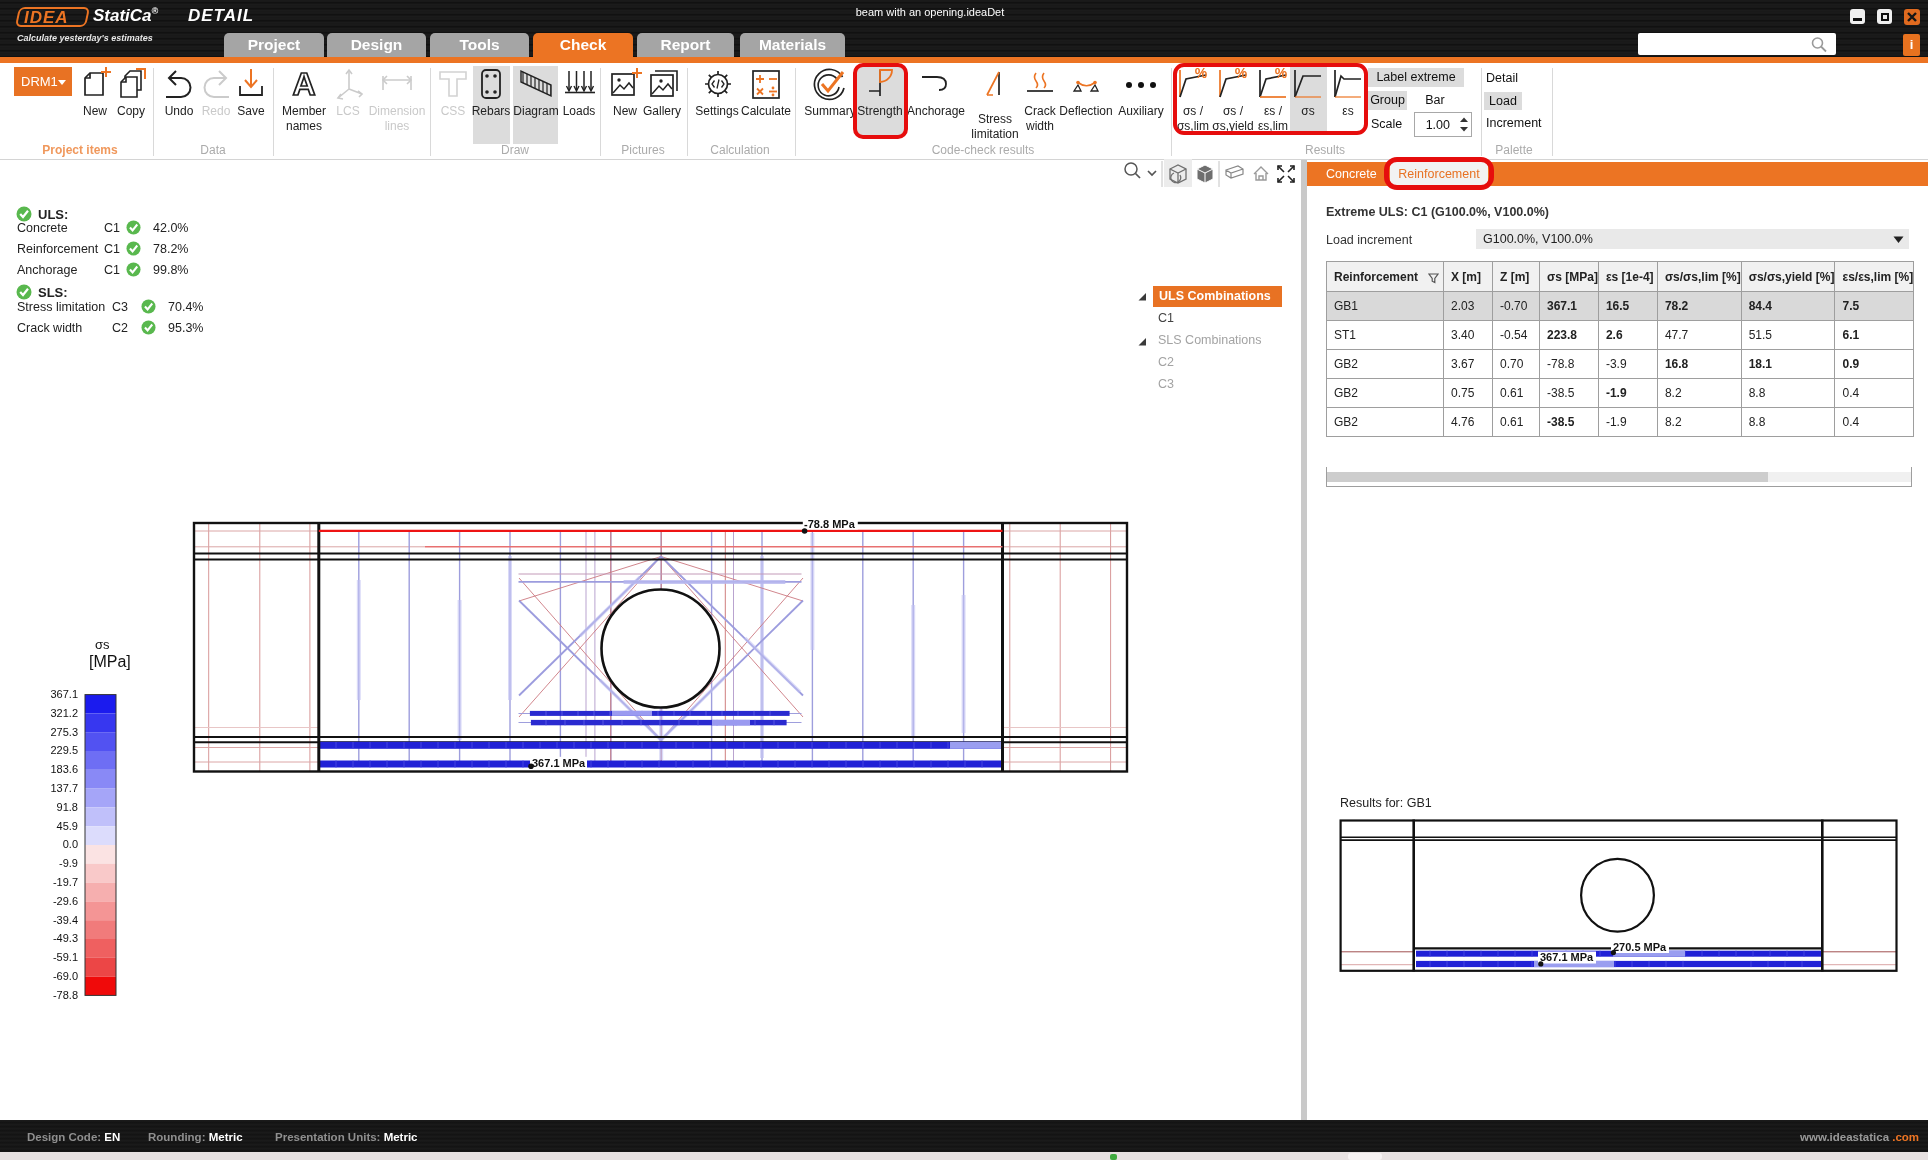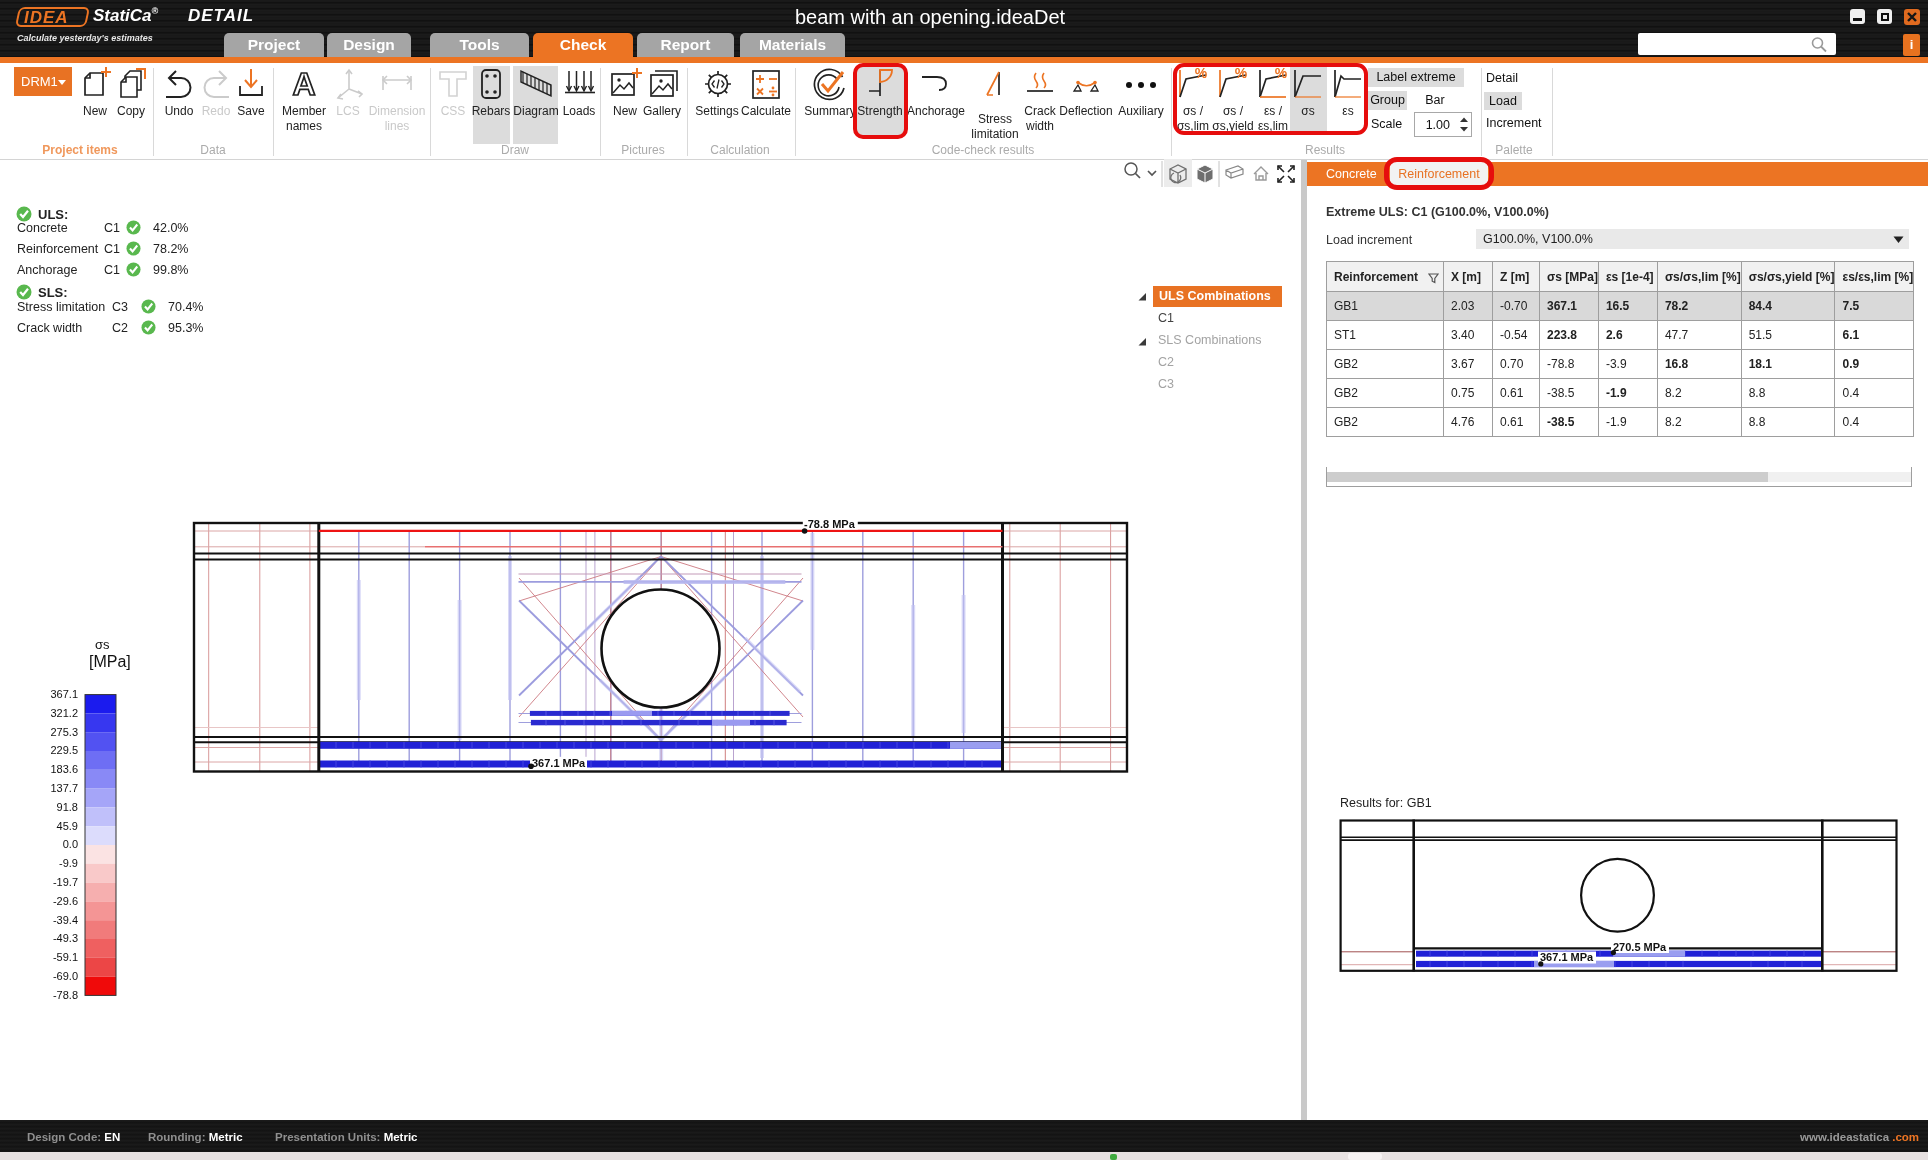--- a/index.html
+++ b/index.html
@@ -9,21 +9,21 @@
   #page { position:relative; width:1928px; height:1160px; }
   
   #titlebar { left:0; top:0; width:1928px; height:57px;
     background:repeating-linear-gradient(180deg,#0a0a0a 0px,#2a2a2a 1px,#080808 2px,#1a1a1a 3px,#101010 4px,#262626 5px,#0c0c0c 6px);
   }
   #orangestrip { left:0; top:57px; width:1928px; height:6px; background:#ec7423; }
   .tab { position:absolute; top:33px; height:24px; background:#a5a5a5; color:#fff;
     font-size:15.5px; font-weight:bold; text-align:center; line-height:24px;
     border-radius:5px 5px 0 0; }
   .tab.on { background:#ec7423; }
-  #apptitle { left:600px; top:6px; width:660px; height:20px; color:#fff; font-size:20px;
+  #apptitle { left:600px; top:6px; width:660px; height:20px; color:#fff; font-size:11px;
     text-align:center; }
   
   #ribbon { left:0; top:63px; width:1928px; height:96px; background:#fff; }
   #ribbonline { left:0; top:159px; width:1928px; height:1px; background:#d4d4d4; }
   .gsep { position:absolute; top:68px; width:1px; height:88px; background:#d9d9d9; }
   .gname { position:absolute; top:143px; height:14px; font-size:12px; color:#ababab; text-align:center; }
   .ilabel { position:absolute; font-size:12px; color:#222; text-align:center; line-height:15px; }
   .ilabel.dis { color:#c9c9c9; }
   .selbg { position:absolute; background:#dcdcdc; }
   
@@ -48,21 +48,21 @@
   #rtable tr.hd td { background:#f1f1f1; font-weight:bold; height:30px; }
   #rtable tr.sel td { background:#d9d9d9; }
 </style>
 </head>
 <body>
 <div id="page">
   <div class="abs" id="titlebar"></div>
   <div class="abs" id="orangestrip"></div>
   <div class="abs" id="apptitle">beam with an opening.ideaDet</div>
   <div class="tab" style="left:224px;width:100px;">Project</div>
-  <div class="tab" style="left:327px;width:84px;">Design</div>
+  <div class="tab" style="left:327px;width:99px;">Design</div>
   <div class="tab" style="left:430px;width:99px;">Tools</div>
   <div class="tab on" style="left:533px;width:100px;">Check</div>
   <div class="tab" style="left:637px;width:97px;">Report</div>
   <div class="tab" style="left:740px;width:105px;">Materials</div>
 
   <div class="abs" style="left:17px;top:7px;width:71px;height:20px;border:2px solid #ec7423;border-radius:6px;transform:skewX(-12deg);"></div>
   <div class="abs" style="left:24px;top:8px;width:70px;height:18px;color:#ec7423;font-size:17px;font-weight:bold;font-style:italic;letter-spacing:1px;">IDEA</div>
   <div class="abs" style="left:93px;top:6px;color:#fff;font-size:17px;font-weight:bold;font-style:italic;">StatiCa<span style="font-size:9px;vertical-align:super;">®</span></div>
   <div class="abs" style="left:188px;top:6px;color:#fff;font-size:17px;font-weight:bold;font-style:italic;letter-spacing:1px;">DETAIL</div>
   <div class="abs" style="left:17px;top:33px;color:#e8e8e8;font-size:9px;font-weight:bold;font-style:italic;">Calculate yesterday's estimates</div>

